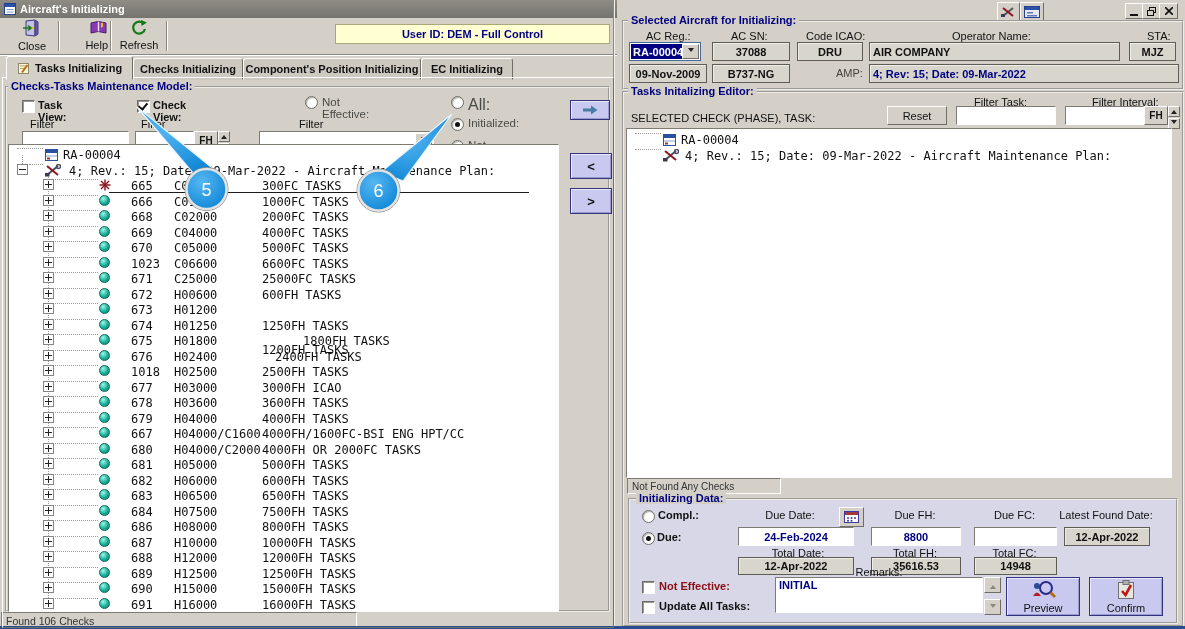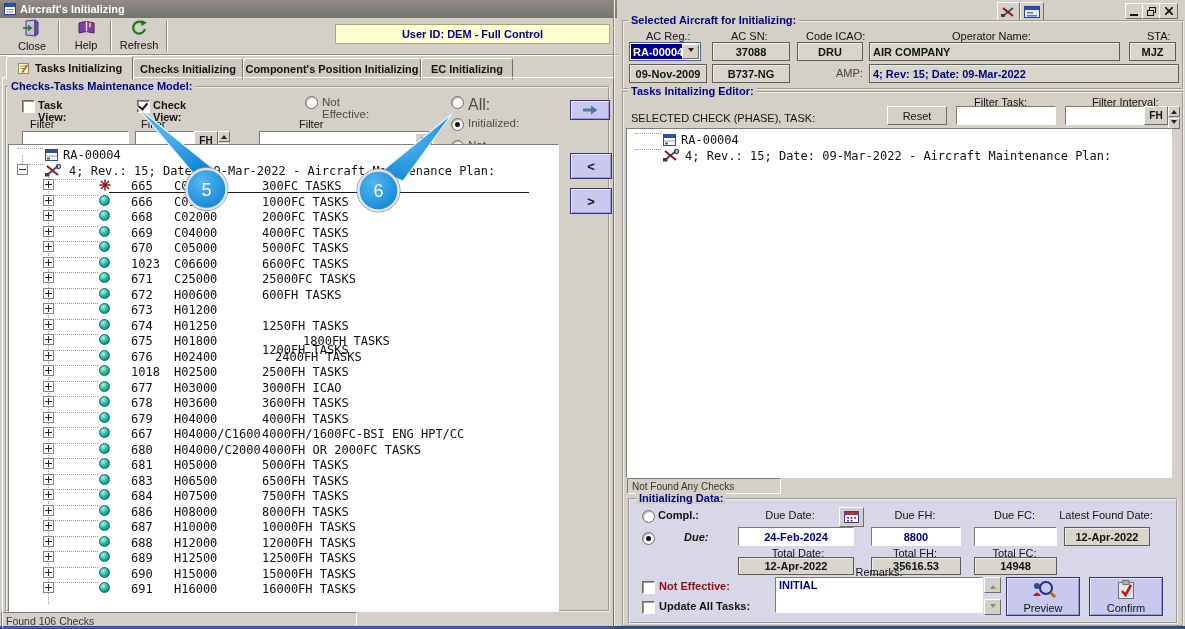--- a/index.html
+++ b/index.html
@@ -112,21 +112,21 @@
           <path d="M4 2 L13 1 L13 17 L4 16 Z" fill="#c8bfe8" stroke="#3a3a7a"></path>
           <path d="M13 1 L16 3 L16 15 L13 17 Z" fill="#6a5a9a" stroke="#3a3a7a"></path>
           <circle cx="11" cy="9" r="1.2" fill="#e8c020"></circle>
           <path d="M1 9 L8 9 M6 6.5 L9 9 L6 11.5" fill="none" stroke="#1a7a1a" stroke-width="1.6"></path>
         </svg>
     </span>
     <div>Close</div>
   </div>
   <div class="abs" style="left:58px;top:21px;width:1px;height:30px;background:#8a8880;box-shadow:1px 0 0 #fdfdfd;"></div>
 
-  <div class="abs" style="left:64px;top:19px;width:44px;height:33px;text-align:center;cursor:pointer;">
+  <div class="abs" style="left:64px;top:19px;width:44px;height:33px;text-align:right;cursor:pointer;">
     <span style="display:inline-block;">
       <svg width="19" height="18">
           <path d="M2 4 Q9 1 17 4 L17 14 Q9 11 2 14 Z" fill="#8a3ab0" stroke="#4a1a6a"></path>
           <path d="M9.5 2.6 L9.5 12.4" stroke="#e8e0f4" stroke-width="1.4"></path>
           <path d="M12 4 L14 3.4 L14 8 L12 8.8 Z" fill="#e8c020"></path>
         </svg>
     </span>
     <div>Help</div>
   </div>
   <div class="abs" style="left:110px;top:21px;width:1px;height:30px;background:#8a8880;box-shadow:1px 0 0 #fdfdfd;"></div>
@@ -469,20 +469,31 @@
         <div class="trow">
           <span class="pm plus" style="left: 34px;">
             <i></i>
             <u></u>
           </span>
           <span class="dots" style="left: 46px; width: 43px;"></span>
           <span class="ball" style="left: 90px;"></span>
           <span style="left: 122px;">681</span>
           <span style="left: 165px;">H05000</span>
           <span style="left: 253px;">5000FH TASKS</span>
+        </div>
+        <div class="trow">
+          <span class="pm plus" style="left: 34px;">
+            <i></i>
+            <u></u>
+          </span>
+          <span class="dots" style="left: 46px; width: 43px;"></span>
+          <span class="ball" style="left: 90px;"></span>
+          <span style="left: 122px;">682</span>
+          <span style="left: 165px;">H06000</span>
+          <span style="left: 253px;">6000FH TASKS</span>
         </div>
         <div class="trow">
           <span class="pm plus" style="left: 34px;">
             <i></i>
             <u></u>
           </span>
           <span class="dots" style="left: 46px; width: 43px;"></span>
           <span class="ball" style="left: 90px;"></span>
           <span style="left: 122px;">683</span>
           <span style="left: 165px;">H06500</span>
@@ -653,21 +664,21 @@
   </div>
 
   <div class="abs groupbox" style="left:628px;top:498px;width:546px;height:122px;background:#d7d7e7;"></div>
   <div class="abs grouptitle" style="left:636px;top:492px;">Initializing Data:</div>
 
   <span class="radio" style="left:642px;top:510px;background:#fff;"></span>
   <span class="abs b" style="left:658px;top:509px;">Compl.:</span>
   <span class="radio" style="left:642px;top:532px;">
       <span class="dot"></span>
     </span>
-  <span class="abs b" style="left:684px;top:531px;font-style:italic;">Due:</span>
+  <span class="abs b" style="left:657px;top:531px;">Due:</span>
 
   <span class="abs ctr" style="left:742px;top:509px;width:96px;">Due Date:</span>
   <span class="abs raised ctr" style="left:839px;top:507px;width:23px;height:18px;cursor:pointer;">
     <span>
       <svg width="15" height="12">
           <rect x="0.5" y="0.5" width="14" height="11" fill="#fff" stroke="#3a3aa0"></rect>
           <rect x="1" y="1" width="13" height="3" fill="#a03a3a"></rect>
           <circle cx="4" cy="7" r="1" fill="#3a3aa0"></circle>
           <circle cx="7.5" cy="7" r="1" fill="#3a3aa0"></circle>
           <circle cx="11" cy="7" r="1" fill="#3a3aa0"></circle>

